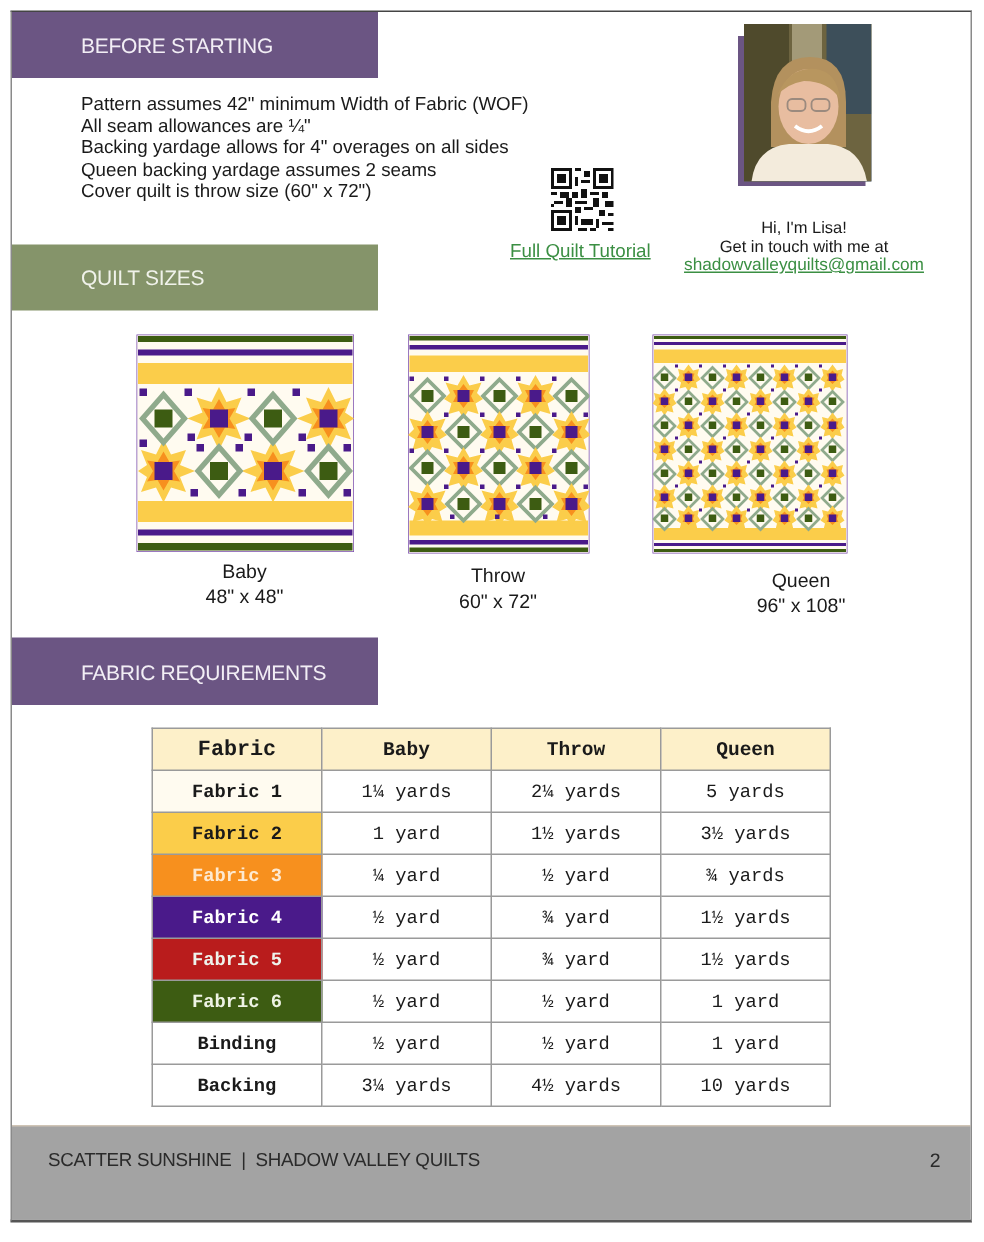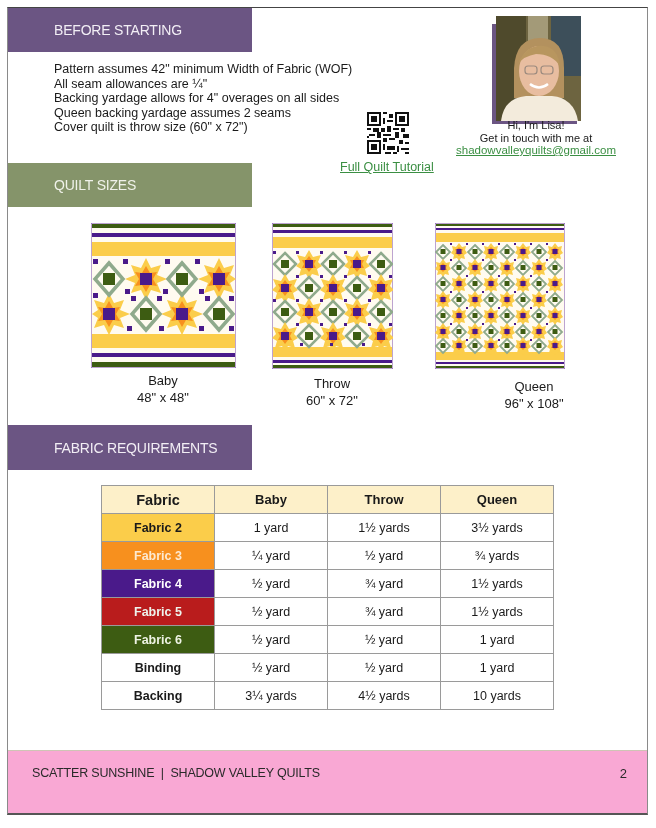--- a/index.html
+++ b/index.html
@@ -8,33 +8,33 @@
   .banner { position:absolute; left:0; width:244px; color:#f2eef5; font-size:14px; letter-spacing:-0.2px; box-sizing:border-box; padding-left:46px; display:flex; align-items:center; }
   .banner.purple { background:#6b5583; }
   .banner.green { background:#85946a; color:#f0f2ea; }
   .notes { position:absolute; left:46px; top:54px; font-size:12.5px; line-height:14.5px; color:#1a1a1a; }
   .notes div { white-space:nowrap; }
   .qr { position:absolute; left:359px; top:104px; width:42px; height:42px; }
   .tutorial-link { position:absolute; left:332px; top:152px; font-size:12.5px; color:#3b8f43; text-decoration:underline; white-space:nowrap; }
   .photo-wrap { position:absolute; left:484px; top:8px; width:92px; height:112px; }
   .photo-shadow { position:absolute; left:0; top:8px; width:85px; height:100px; background:#6b5583; }
   .photo { position:absolute; left:4px; top:0; width:85px; height:105px; overflow:hidden; background:linear-gradient(135deg,#5a5236 0%,#8a7a4f 30%,#4d5a4a 60%,#3b4a55 100%); }
-  .contact { position:absolute; left:440px; top:111px; width:176px; text-align:center; font-size:11px; line-height:12.5px; color:#1a1a1a; }
+  .contact { position:absolute; left:440px; top:138px; width:176px; text-align:center; font-size:11px; line-height:12.5px; color:#1a1a1a; }
   .contact .email { color:#3b8f43; text-decoration:underline; font-size:11.5px; }
   .quilt { position:absolute; }
   .quilt svg { display:block; }
   .quilt-label { position:absolute; text-align:center; font-size:13px; line-height:17px; color:#1a1a1a; }
   table.req { position:absolute; left:93px; top:477px; border-collapse:collapse; font-size:12.5px; }
-  table.req td, table.req th { border:1px solid #9a9a9a; height:27px; padding:0; text-align:center; }
+  table.req td, table.req th { border:1px solid #9a9a9a; height:27px; padding:0; text-align:center;font-family:Liberation Mono, monospace; }
   table.req th { background:#fdf0c9; font-weight:bold; font-size:13px; }
   table.req th.c0 { font-size:14.5px; }
   table.req td.name { font-weight:bold; width:112px; }
   table.req td.val { width:112px; }
   table.req th.c0 { width:112px; }
-  .footer { position:absolute; left:0; bottom:0; width:100%; height:62px; background:#f9a8d4; border-top:1px solid #cfc4b5; }
+  .footer { position:absolute; left:0; bottom:0; width:100%; height:62px; background:#a3a3a3; border-top:1px solid #cfc4b5; }
   .footer-title { position:absolute; left:24px; top:15px; font-size:12.5px; color:#2a2a2a; letter-spacing:-0.2px; white-space:nowrap; }
   .footer-page { position:absolute; right:20px; top:15px; font-size:13px; color:#2a2a2a; }
 </style>
 </head>
 <body>
 
 <div class="page">
 
   <div class="banner purple" style="top:0;height:44px;">
     <span>BEFORE STARTING</span>
@@ -386,20 +386,26 @@
     <thead>
       <tr>
         <th class="c0">Fabric</th>
         <th style="width:112px">Baby</th>
         <th style="width:112px">Throw</th>
         <th style="width:112px">Queen</th>
       </tr>
     </thead>
     <tbody>
       <tr>
+        <td class="name" style="background:#fffbf0;color:#1a1a1a;">Fabric 1</td>
+        <td class="val">1¼ yards</td>
+        <td class="val">2¼ yards</td>
+        <td class="val">5 yards</td>
+      </tr>
+      <tr>
         <td class="name" style="background:#fbcd4a;color:#1a1a1a;">Fabric 2</td>
         <td class="val">1 yard</td>
         <td class="val">1½ yards</td>
         <td class="val">3½ yards</td>
       </tr>
       <tr>
         <td class="name" style="background:#f7901e;color:#fde9d0;margin-top:12px;">Fabric 3</td>
         <td class="val">¼ yard</td>
         <td class="val">½ yard</td>
         <td class="val">¾ yards</td>

